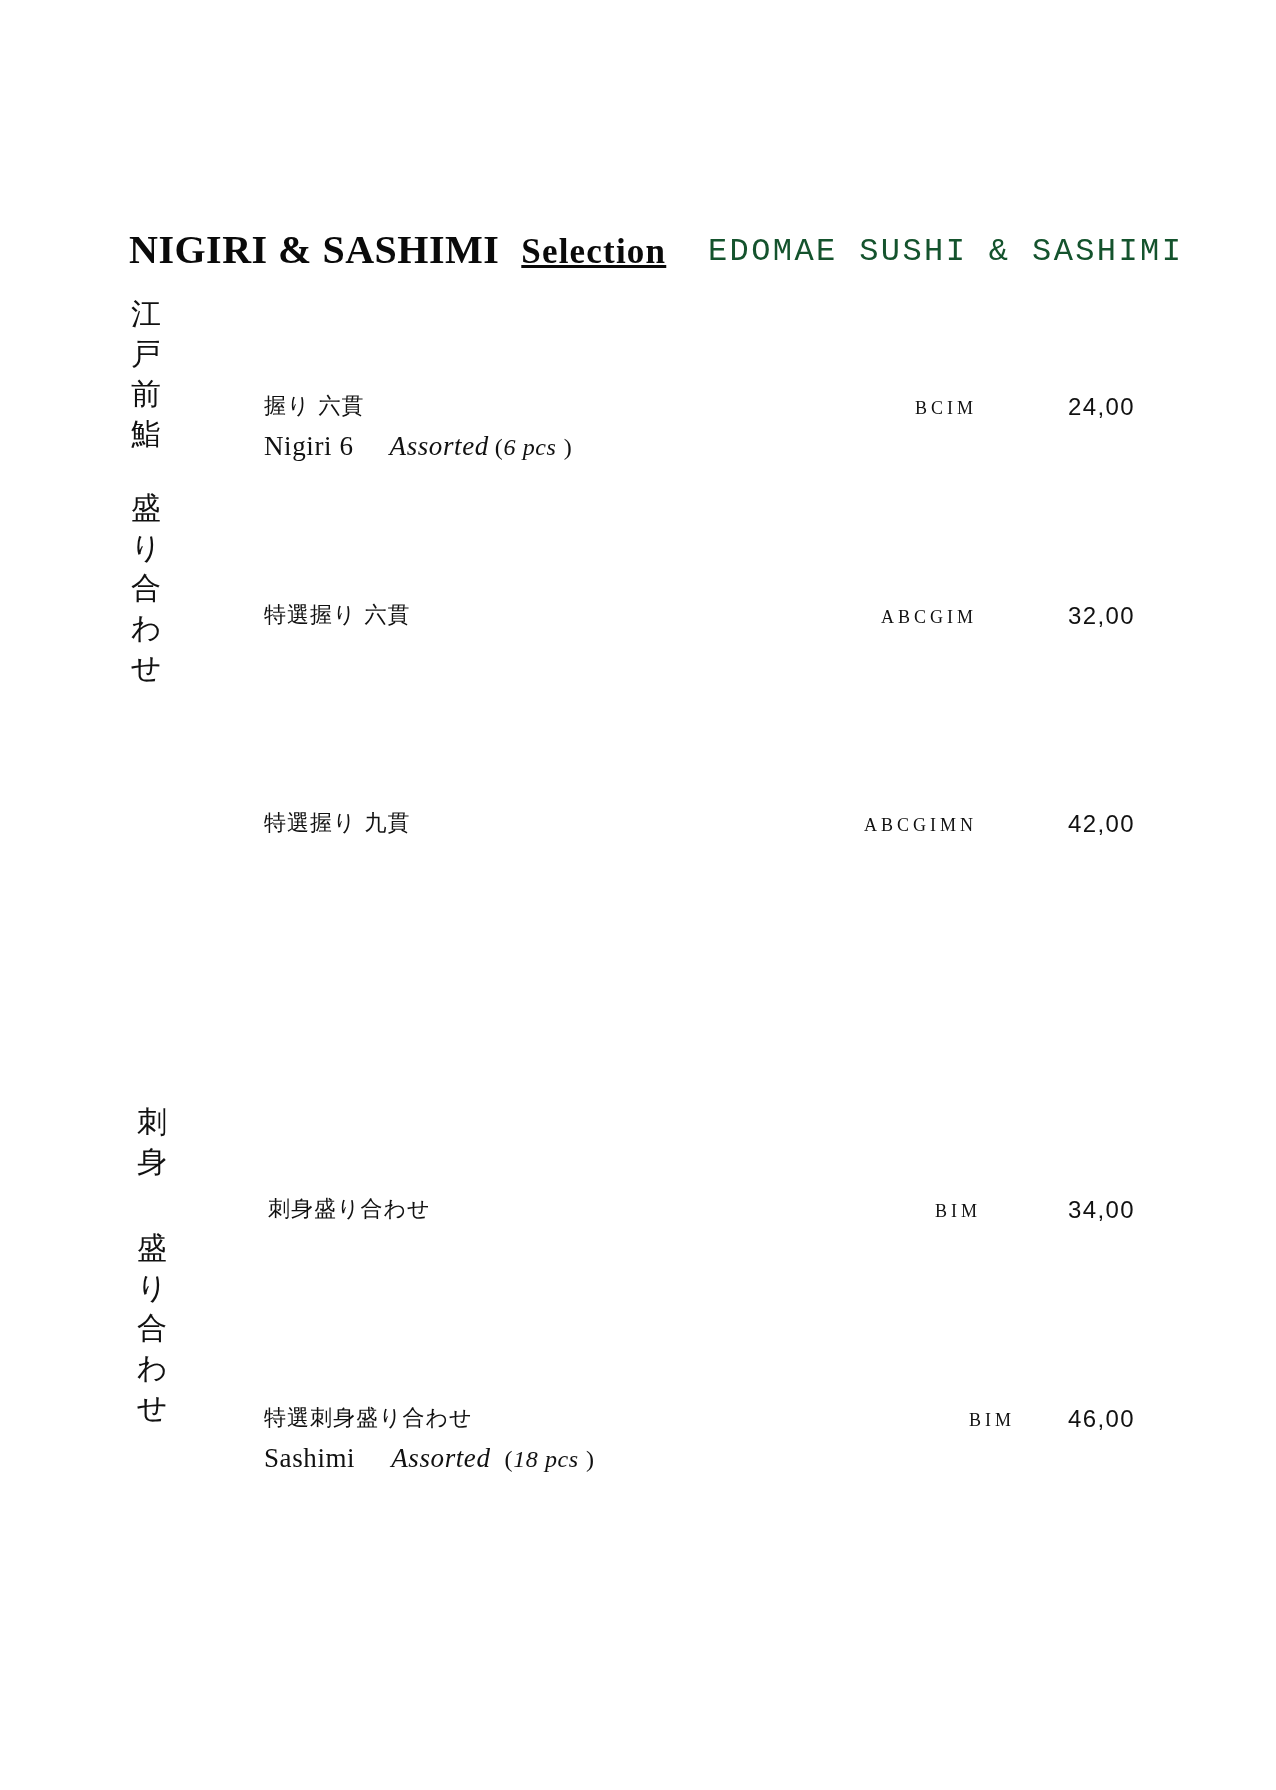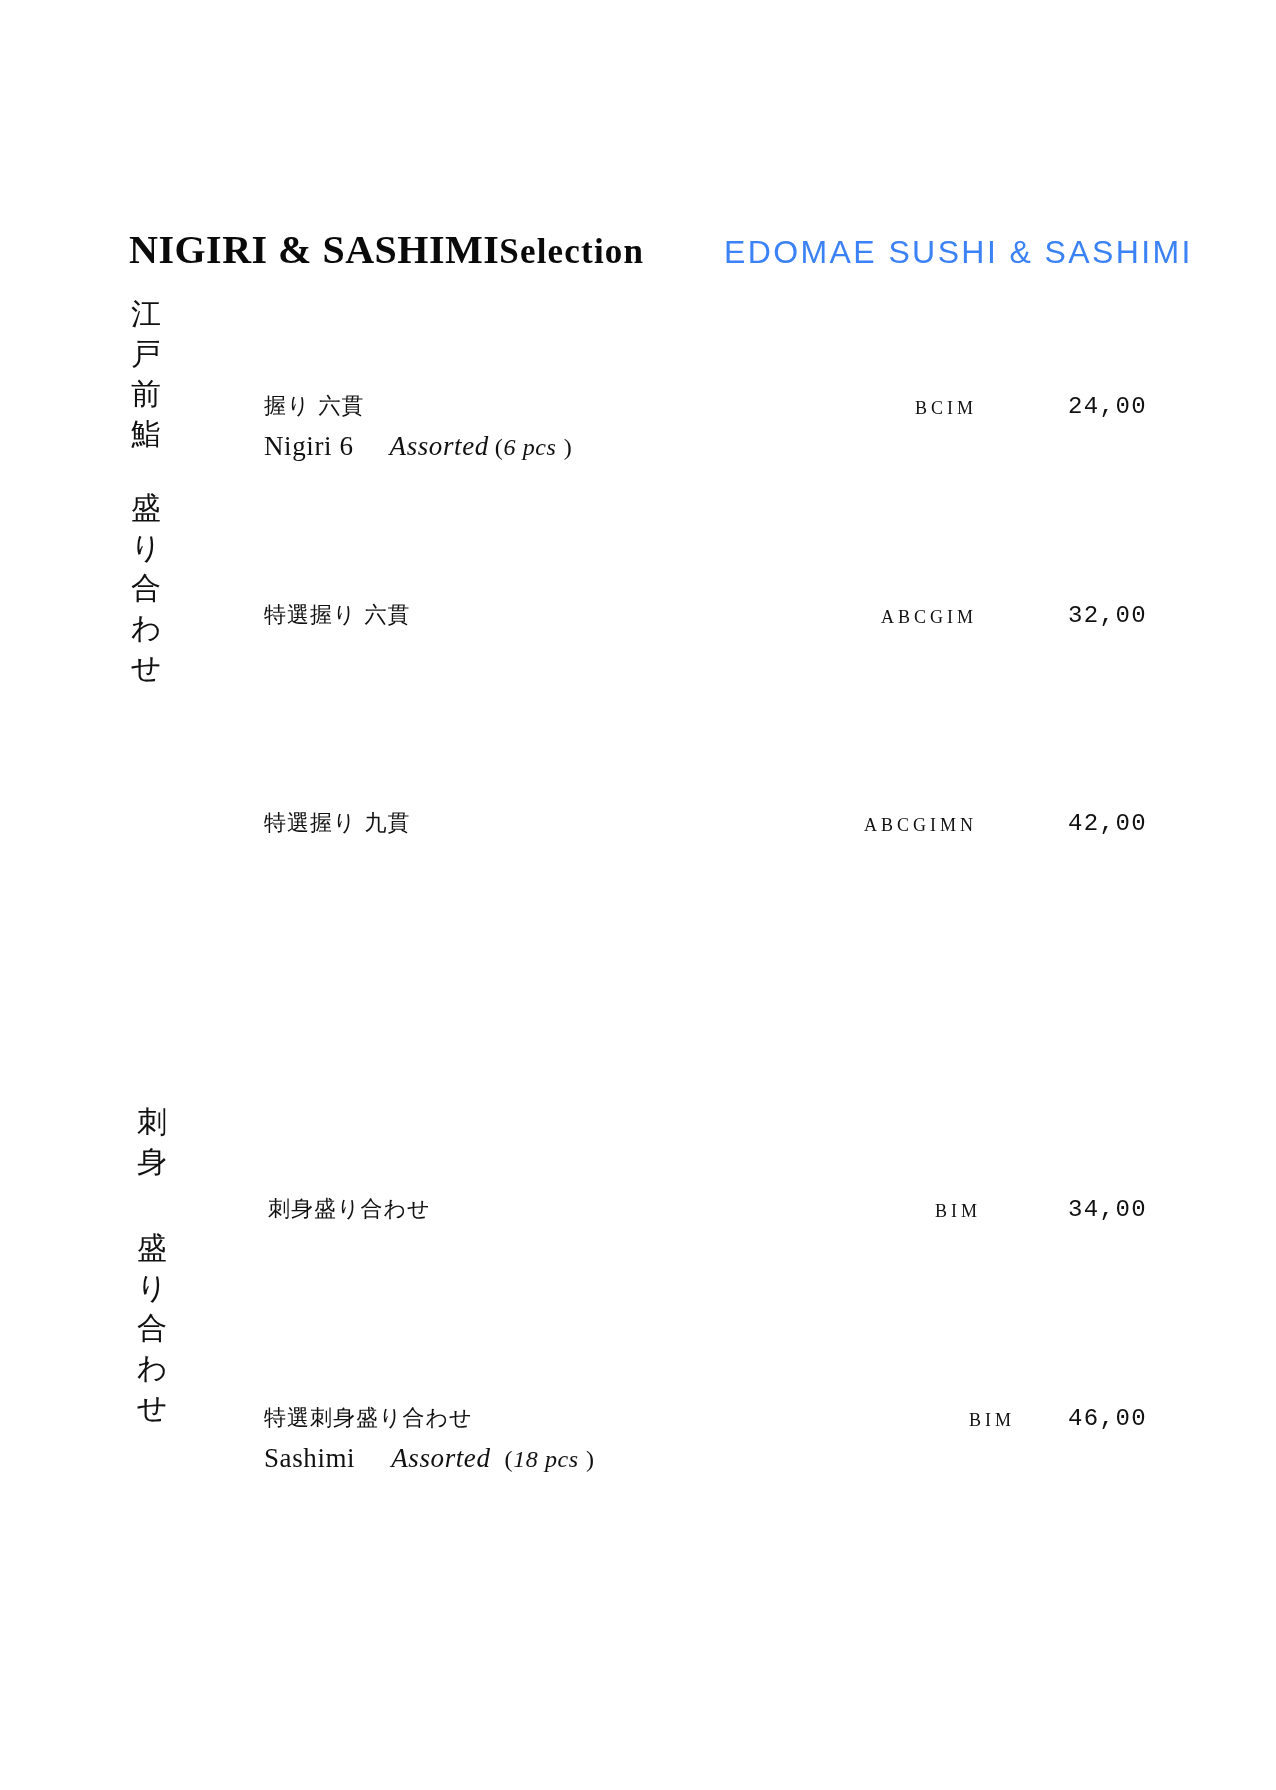--- a/index.html
+++ b/index.html
@@ -24,32 +24,34 @@
       font-family: "Liberation Serif", "DejaVu Serif", serif;
       font-weight: bold;
       font-size: 40px;
       line-height: 48px;
       letter-spacing: 0.5px;
       white-space: nowrap;
       color: #0a0a0a;
     }
     .title .sel {
       font-size: 35px;
+      margin-left: 22px;
       letter-spacing: 1.2px;
+      text-decoration: underline;
     }
     .subtitle {
       position: absolute;
-      left: 724px;
+      left: 708px;
       top: 232px;
-      font-family: Liberation Sans, sans-serif;
+      font-family: Liberation Mono, monospace;
       font-size: 32px;
       line-height: 40px;
       letter-spacing: 2.4px;
       white-space: nowrap;
-      color: #3b82f6;
+      color: #14532d;
     }
 
     .vert {
       position: absolute;
       width: 40px;
       display: flex;
       flex-direction: column;
       align-items: center;
       font-family: "DejaVu Sans", sans-serif;
       font-size: 30px;
@@ -107,21 +109,21 @@
       font-family: "Liberation Serif", "DejaVu Serif", serif;
       font-size: 18px;
       line-height: 24px;
       letter-spacing: 4px;
       white-space: nowrap;
     }
     .item .price {
       position: absolute;
       top: 0;
       left: 1056px;
-      font-family: Liberation Mono, monospace;
+      font-family: Liberation Sans, sans-serif;
       font-size: 24px;
       line-height: 30px;
       letter-spacing: 1.4px;
       white-space: nowrap;
     }
   </style>
 </head>
 <body>
 
 <div class="page">

